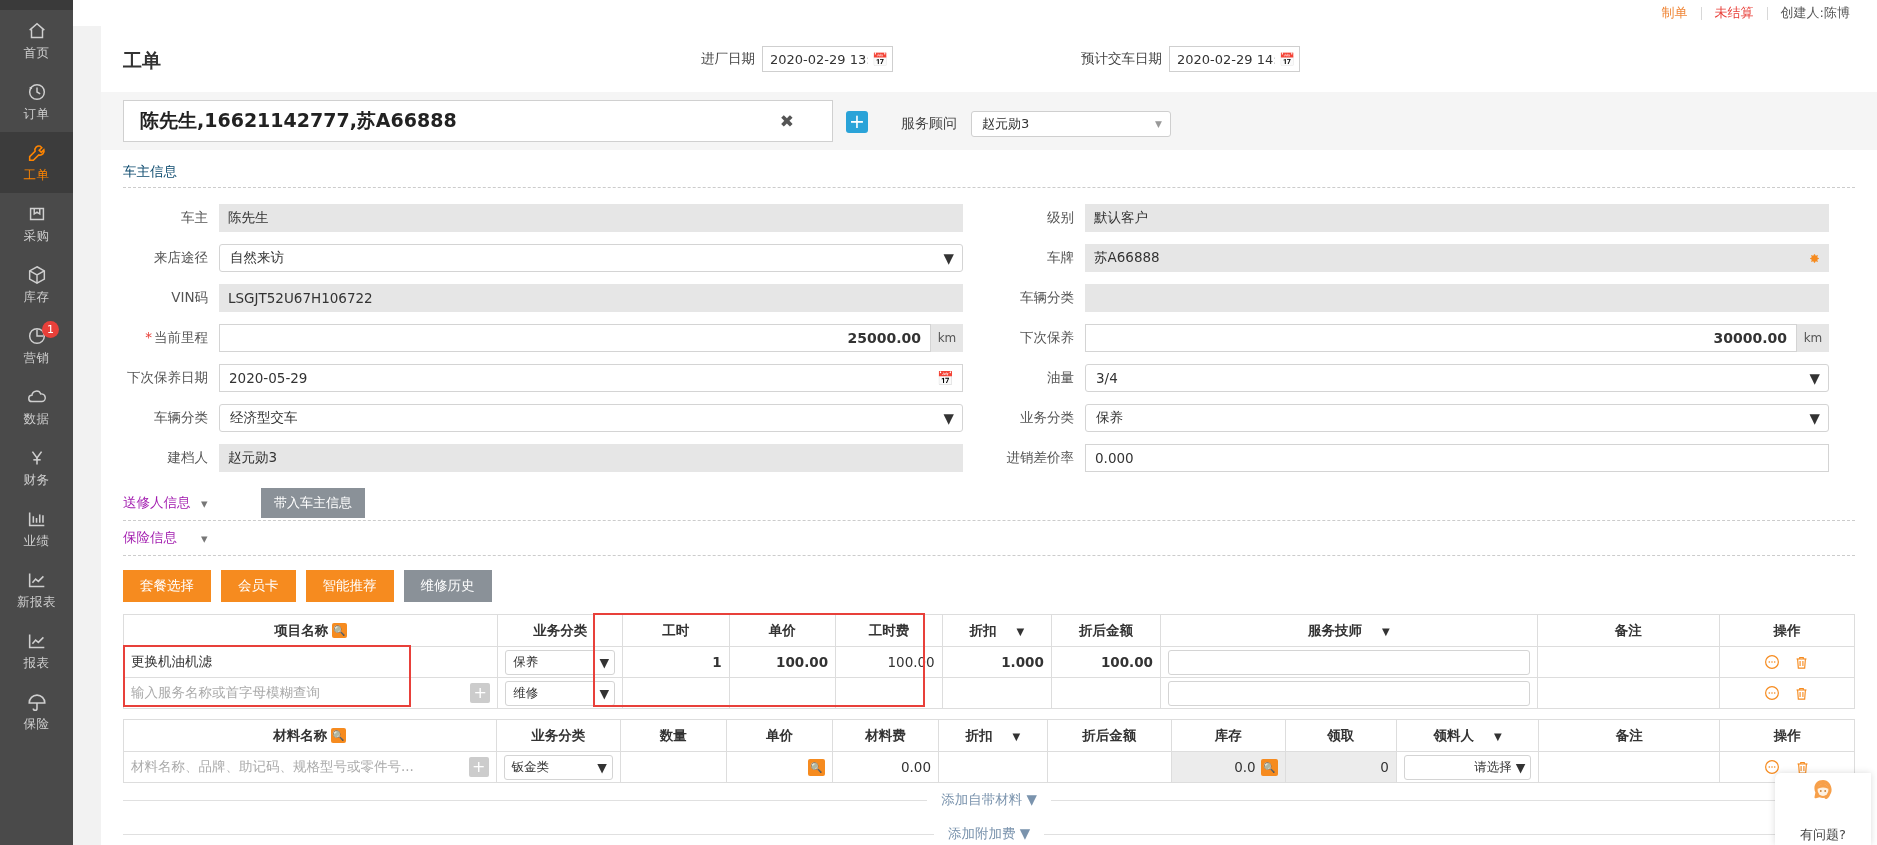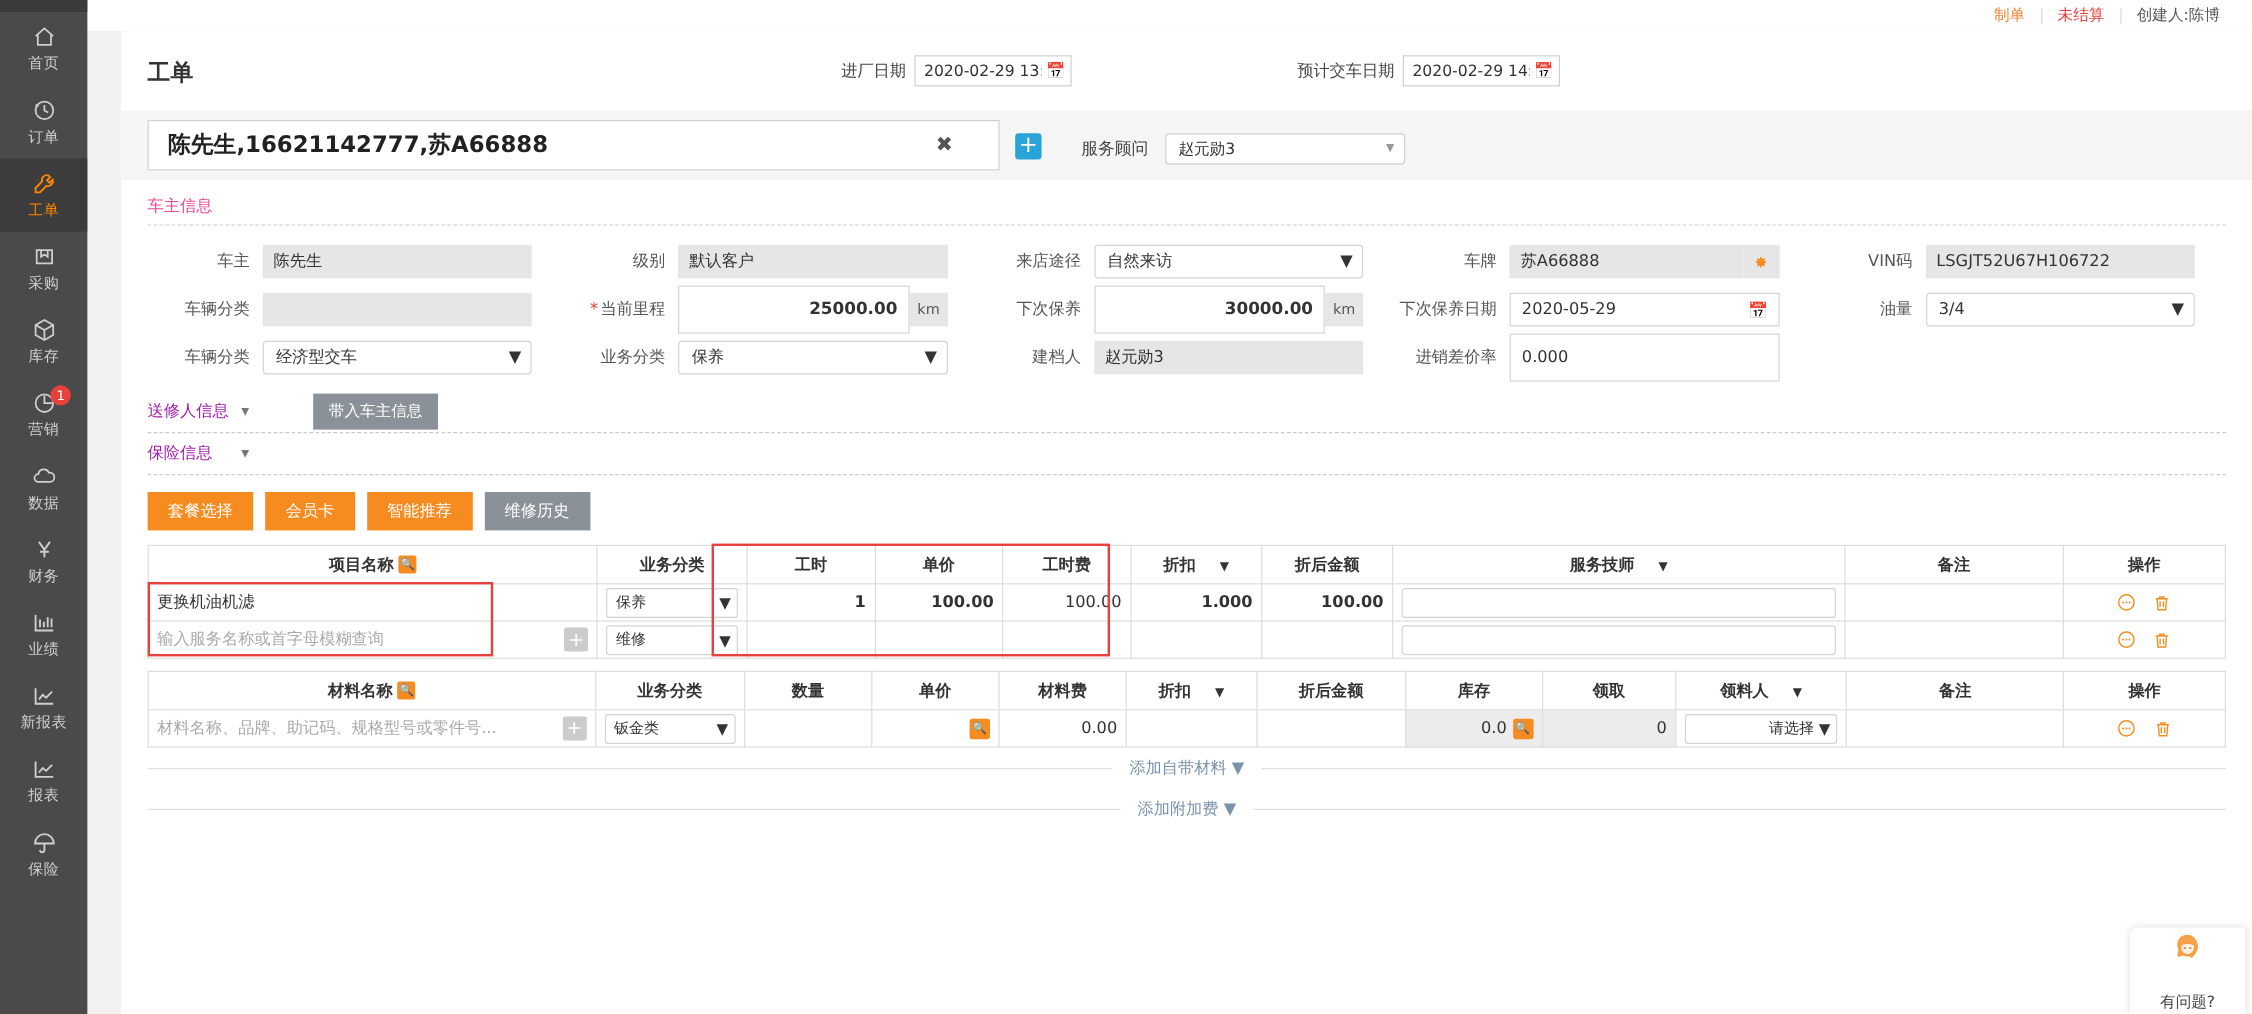--- a/index.html
+++ b/index.html
@@ -105,37 +105,37 @@
     padding: 6px 8px; border-radius: 2px; z-index: 20;
   }
   .tooltip:after {
     content: ""; position: absolute; left: 86px; bottom: -7px;
     border-left: 7px solid transparent; border-right: 7px solid transparent;
     border-top: 7px solid #b3d7d5;
   }
 
   
   .section { padding: 0 22px; }
-  .sec-title { font-size: 13.5px; color: #ec4899; padding: 13px 0 6px 0; }
+  .sec-title { font-size: 13.5px; color: #0c4a6e; padding: 13px 0 6px 0; }
   .dashline { border-top: 1px dashed #ccc; }
 
-  .grid { display: grid; grid-template-columns: 1fr 1fr 1fr 1fr 1fr; row-gap: 12px; padding-top: 16px; }
+  .grid { display: grid; grid-template-columns: 1fr 1fr; row-gap: 12px; padding-top: 16px; }
   .fld { display: flex; align-items: center; padding-right: 26px; }
   .fld .lbl {
     width: 96px; text-align: right; padding-right: 11px;
     font-size: 13.5px; color: #555; white-space: nowrap; flex: none;
   }
   .req { color: #e8403a; margin-right: 2px; }
   .ctl { flex: 1; height: 28px; position: relative; display: flex; align-items: center; }
   .ro {
     background: #e6e6e6; border: none; width: 100%; height: 28px;
     display: flex; align-items: center; padding: 0 9px; font-size: 13.5px; color: #333;
   }
   .rw {
-    background: #fff; border: 1px solid #d4d4d4; width: 100%; height: 40px;
+    background: #fff; border: 1px solid #d4d4d4; width: 100%; height: 28px;
     display: flex; align-items: center; padding: 0 9px; font-size: 13.5px; color: #333;
   }
   .rw.num { justify-content: flex-end; font-weight: bold; font-size: 14px; }
   .unit {
     background: #e6e6e6; width: 32px; height: 28px; flex: none;
     display: flex; align-items: center; justify-content: center;
     font-size: 12px; color: #555;
   }
   .gearbtn {
     background: #e6e6e6; width: 30px; height: 28px; flex: none;

